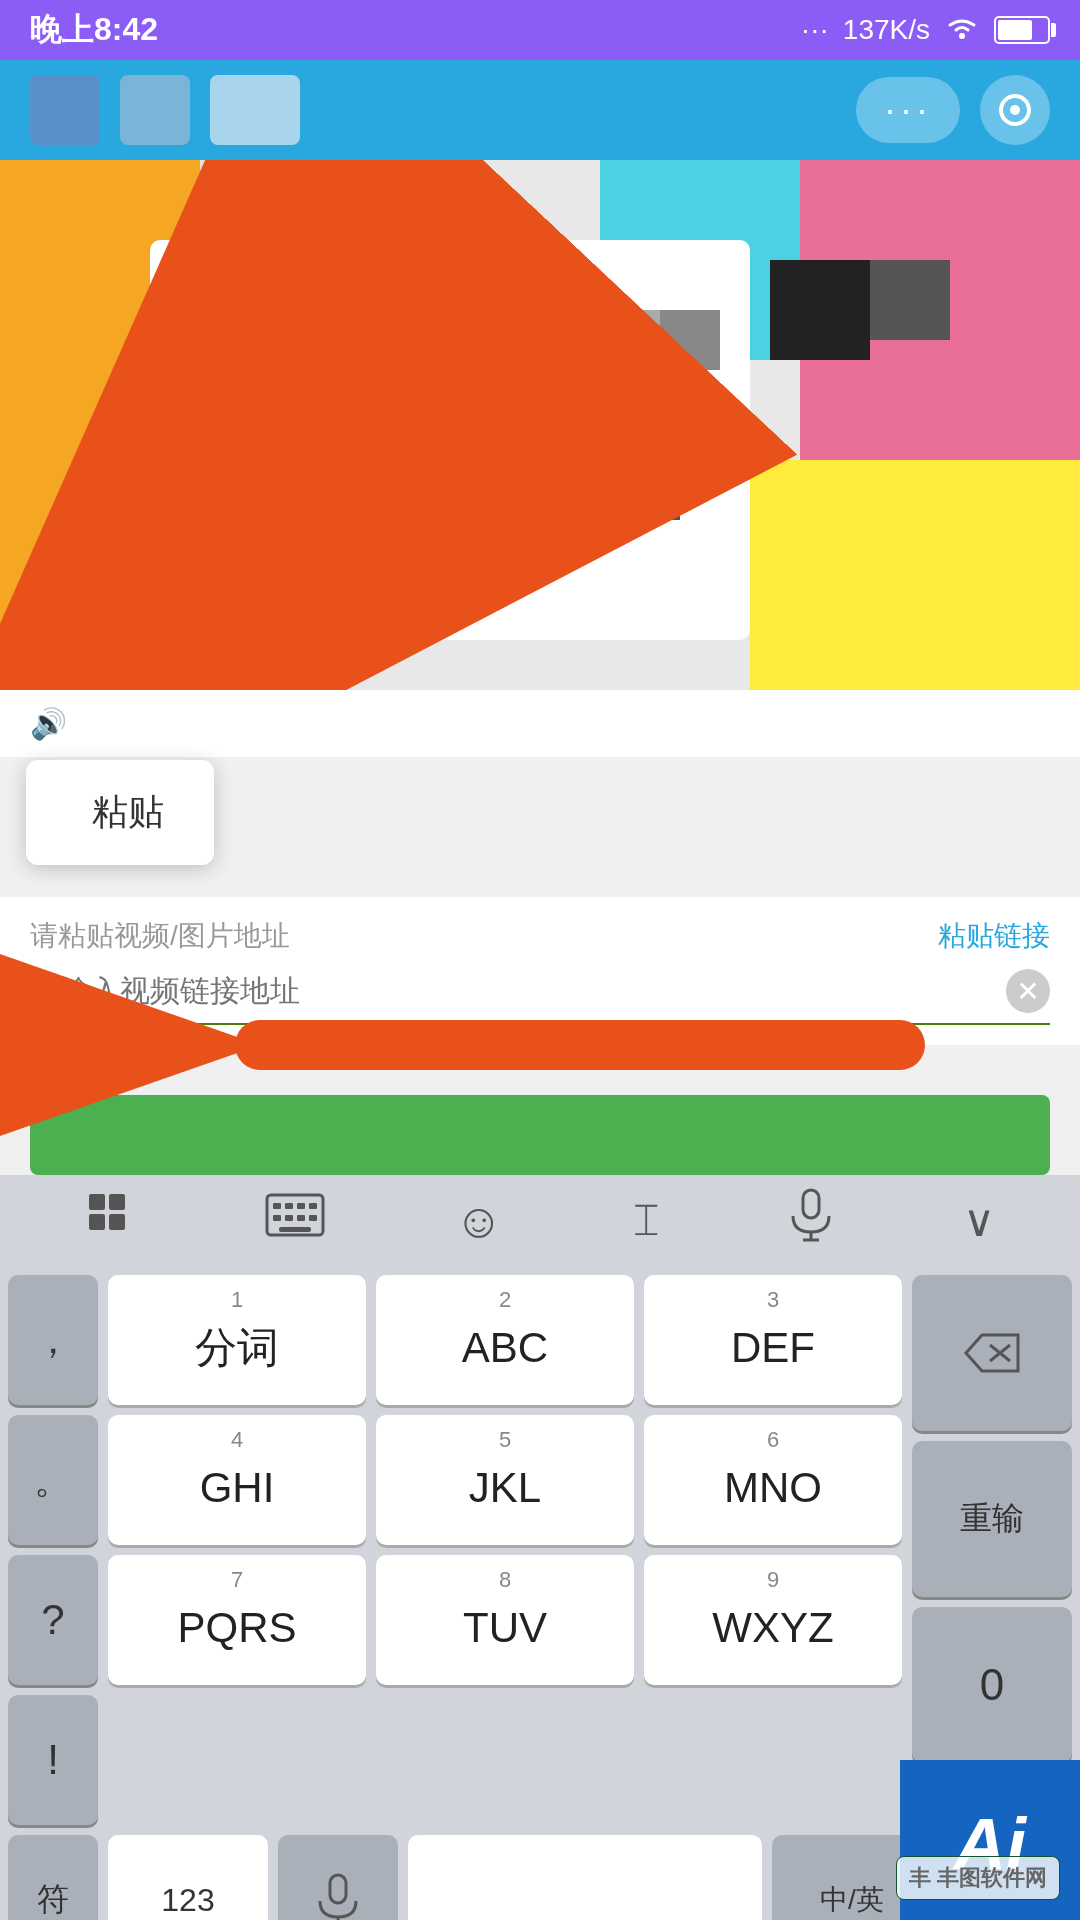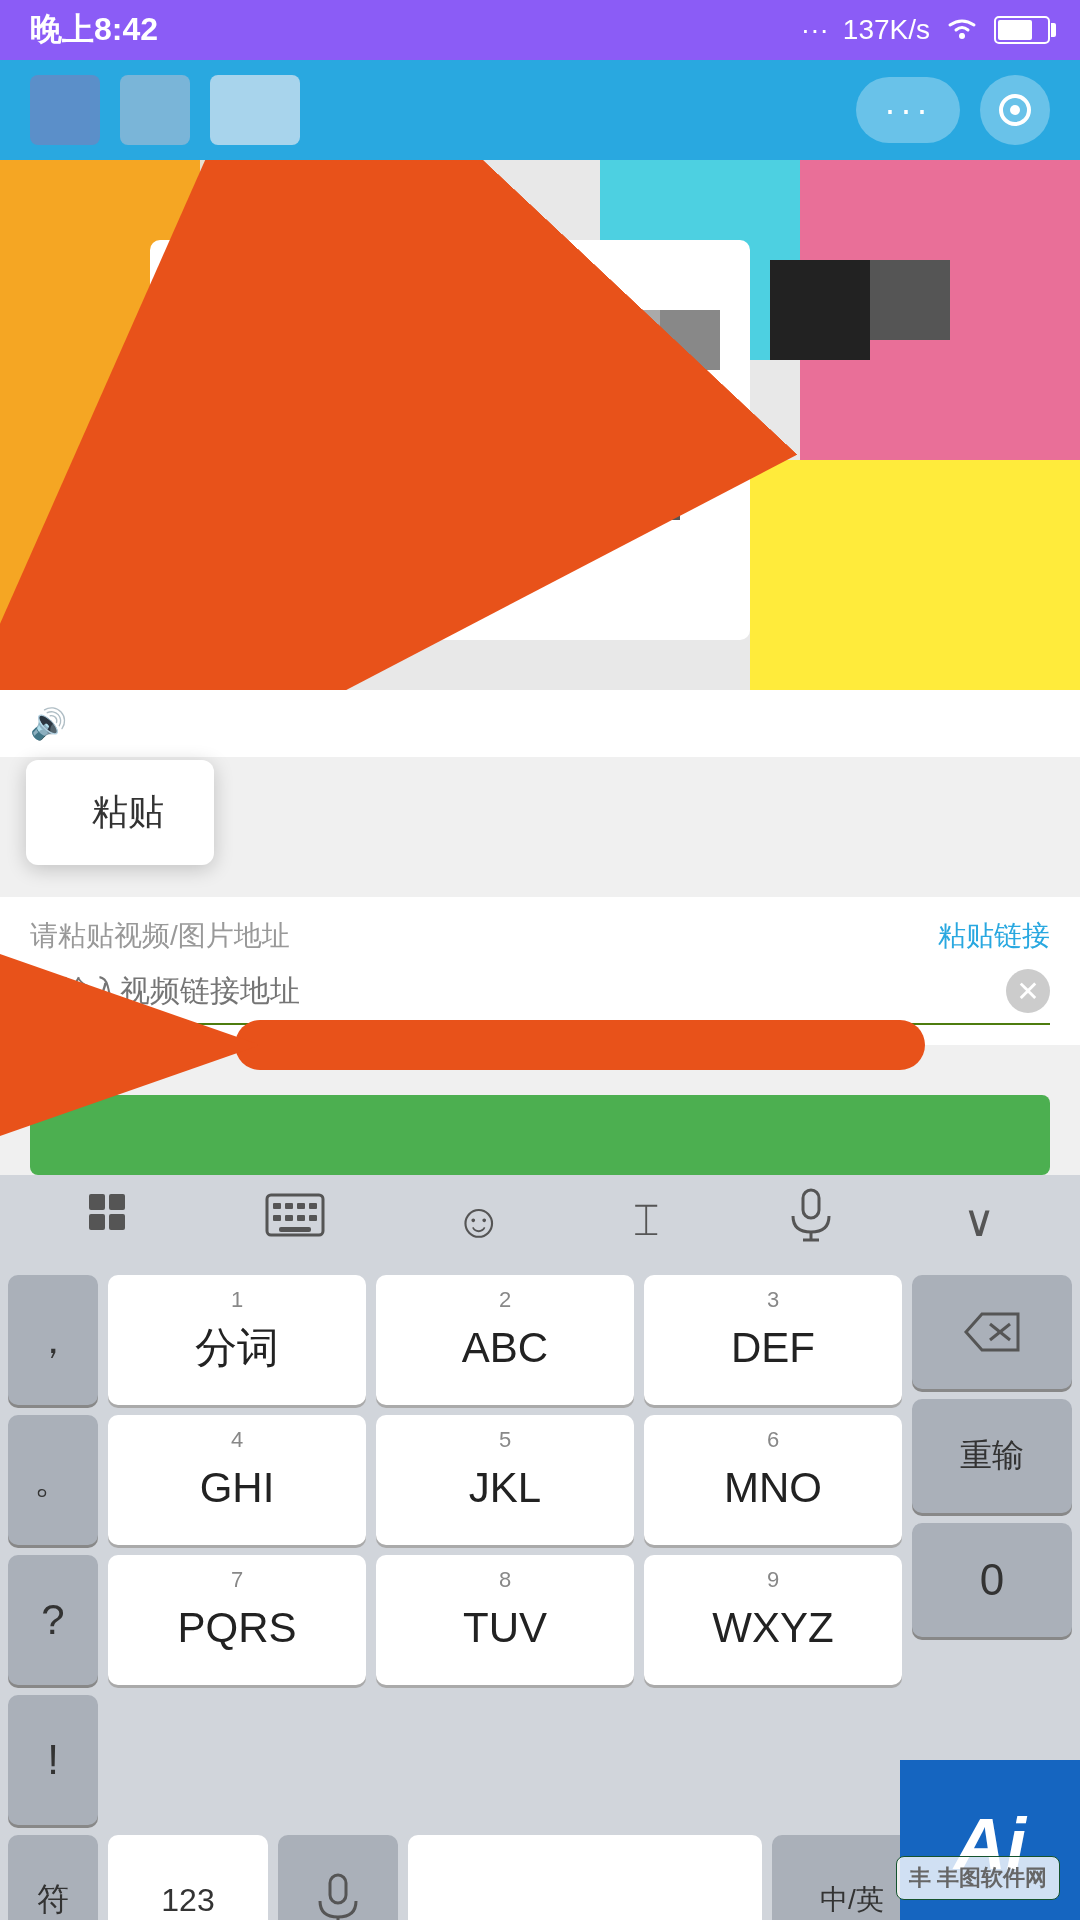--- a/index.html
+++ b/index.html
@@ -277,21 +277,21 @@
       display: flex;
       align-items: center;
       justify-content: center;
       box-shadow: 0 3px 0 #888;
       font-size: 34px;
       color: #333;
     }
     .kb-right-key {
       background: #aab0b9;
       border-radius: 10px;
-      height: 114px;
+      height: 156px;
       display: flex;
       align-items: center;
       justify-content: center;
       box-shadow: 0 3px 0 #888;
       font-size: 36px;
       color: #333;
     }
 
     
     .relative {

